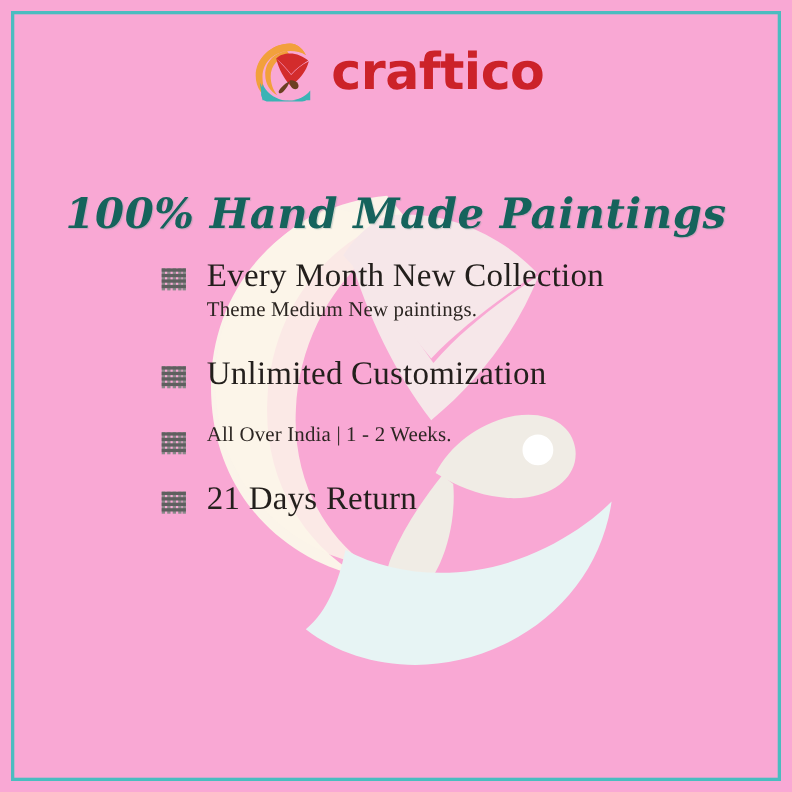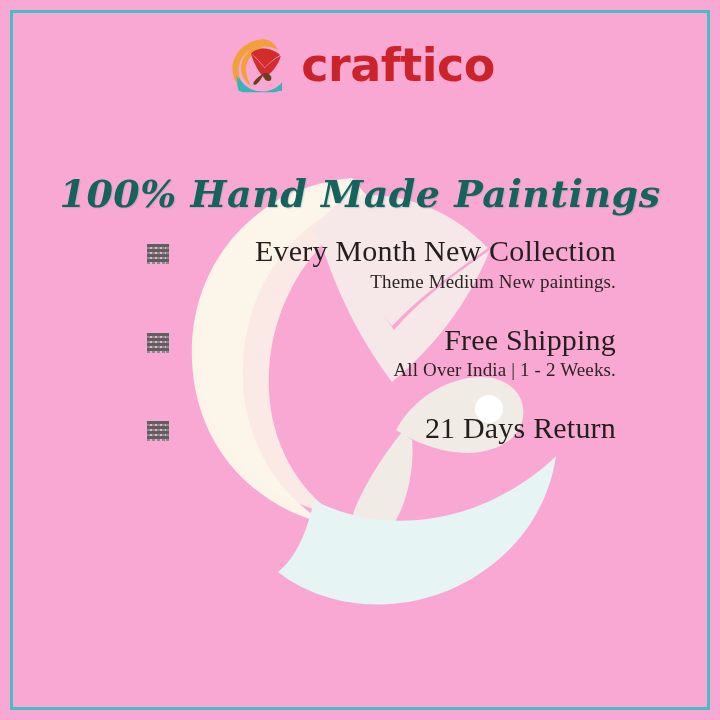--- a/index.html
+++ b/index.html
@@ -99,21 +99,20 @@
     white-space: nowrap;
     margin-top: 40px;
   }
 
   
   .feature-list {
     position: absolute;
     left: 146px;
     top: 234px;
     width: 470px;
-    text-align: right;
   }
   .feature-item {
     position: relative;
     padding-left: 42px;
     margin-bottom: 27px;
   }
   .feature-item:last-child {
     margin-bottom: 6px;
   }
   .bullet-icon {
@@ -238,39 +237,39 @@
             <rect x="16" y="1" width="3" height="20"></rect>
             <rect x="20" y="1" width="3" height="20"></rect>
           </g>
           <g fill="#5f5f5f">
             <rect x="1" y="1" width="22" height="3"></rect>
             <rect x="1" y="6" width="22" height="3"></rect>
             <rect x="1" y="11" width="22" height="3"></rect>
             <rect x="1" y="16" width="22" height="3"></rect>
           </g>
         </svg>
-      </div>
-
-      <div class="feature-item">
-        <svg class="bullet-icon" viewBox="0 0 24 22" xmlns="http://www.w3.org/2000/svg" aria-hidden="true">
-          <g fill="#8a8a8a">
-            <rect x="1" y="1" width="3" height="20"></rect>
-            <rect x="6" y="1" width="3" height="20"></rect>
-            <rect x="11" y="1" width="3" height="20"></rect>
-            <rect x="16" y="1" width="3" height="20"></rect>
-            <rect x="20" y="1" width="3" height="20"></rect>
-          </g>
-          <g fill="#5f5f5f">
-            <rect x="1" y="1" width="22" height="3"></rect>
-            <rect x="1" y="6" width="22" height="3"></rect>
-            <rect x="1" y="11" width="22" height="3"></rect>
-            <rect x="1" y="16" width="22" height="3"></rect>
-          </g>
-        </svg>
-        <div class="feature-title">Free Shipping</div>
+        <div class="feature-title">Unlimited Customization</div>
+      </div>
+
+      <div class="feature-item">
+        <svg class="bullet-icon" viewBox="0 0 24 22" xmlns="http://www.w3.org/2000/svg" aria-hidden="true">
+          <g fill="#8a8a8a">
+            <rect x="1" y="1" width="3" height="20"></rect>
+            <rect x="6" y="1" width="3" height="20"></rect>
+            <rect x="11" y="1" width="3" height="20"></rect>
+            <rect x="16" y="1" width="3" height="20"></rect>
+            <rect x="20" y="1" width="3" height="20"></rect>
+          </g>
+          <g fill="#5f5f5f">
+            <rect x="1" y="1" width="22" height="3"></rect>
+            <rect x="1" y="6" width="22" height="3"></rect>
+            <rect x="1" y="11" width="22" height="3"></rect>
+            <rect x="1" y="16" width="22" height="3"></rect>
+          </g>
+        </svg>
         <div class="feature-sub">All Over India | 1 - 2 Weeks.</div>
       </div>
 
       <div class="feature-item">
         <svg class="bullet-icon" viewBox="0 0 24 22" xmlns="http://www.w3.org/2000/svg" aria-hidden="true">
           <g fill="#8a8a8a">
             <rect x="1" y="1" width="3" height="20"></rect>
             <rect x="6" y="1" width="3" height="20"></rect>
             <rect x="11" y="1" width="3" height="20"></rect>
             <rect x="16" y="1" width="3" height="20"></rect>

